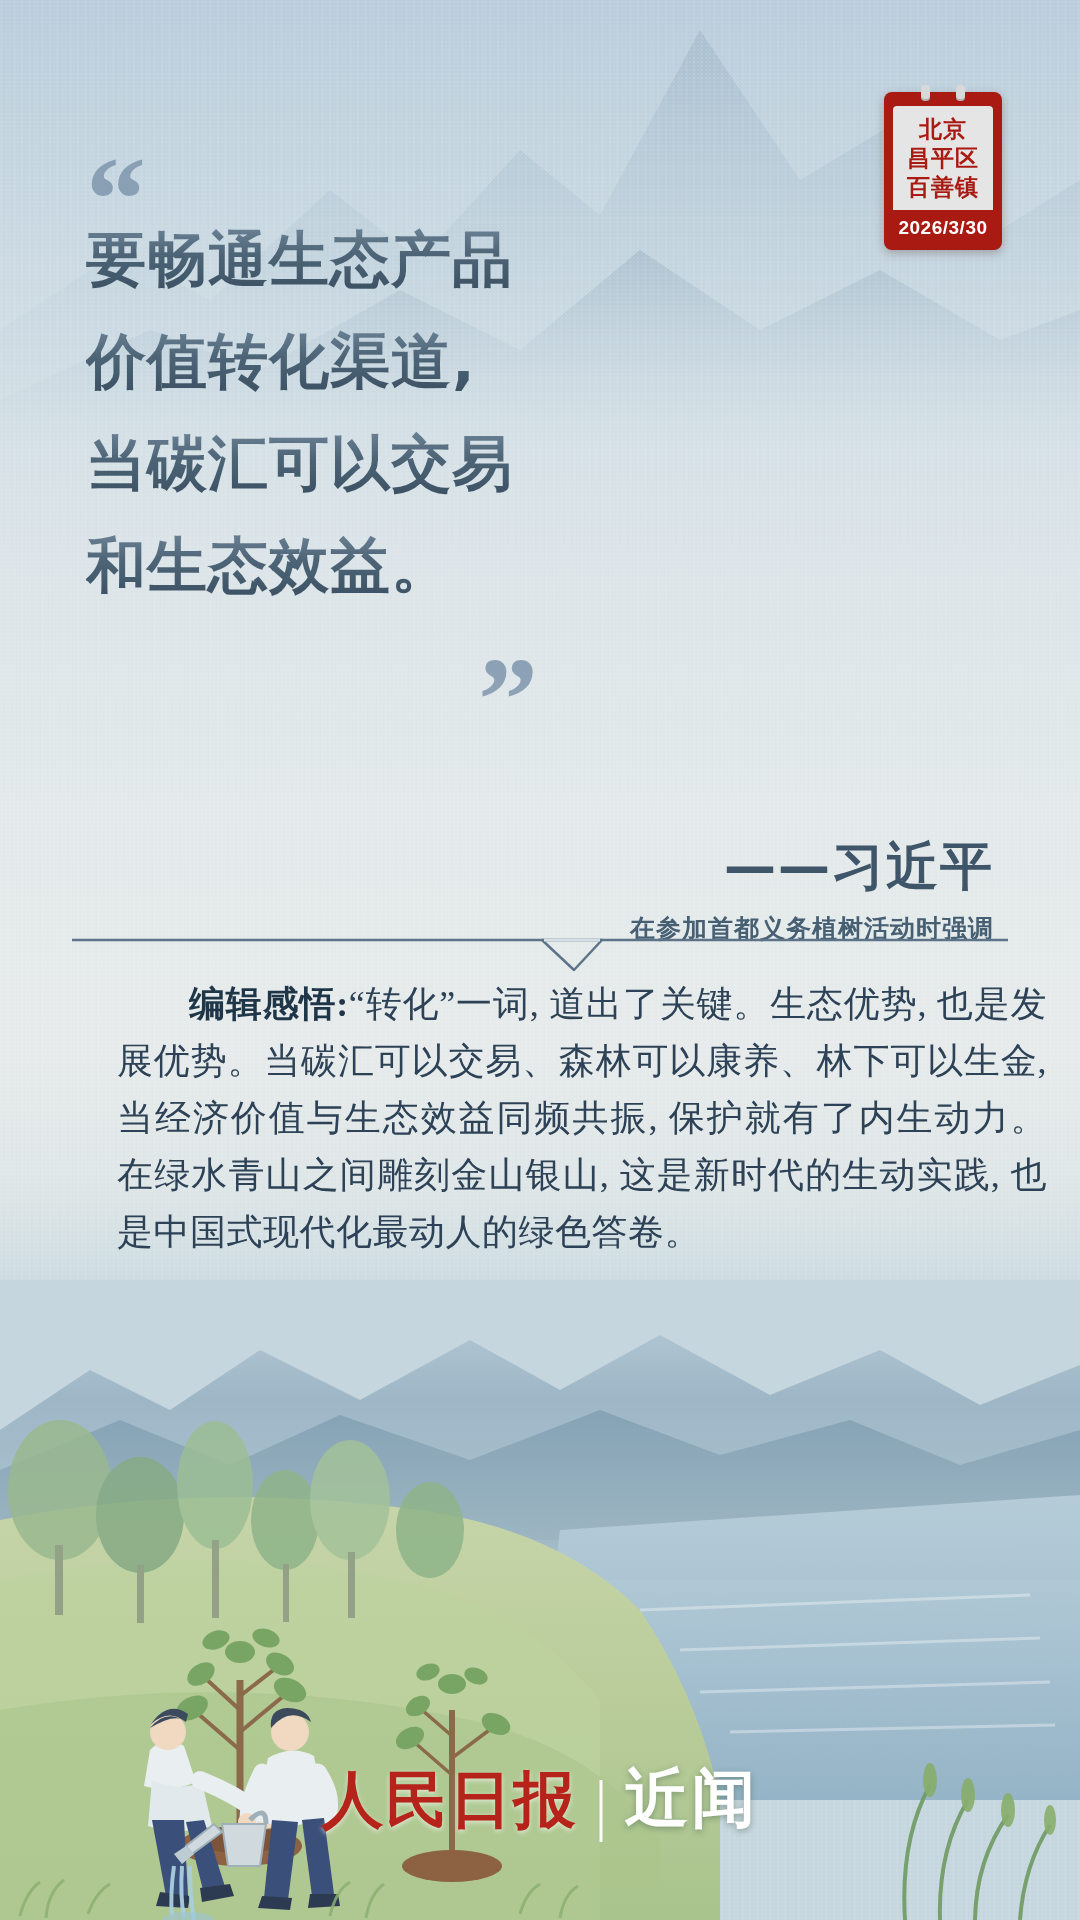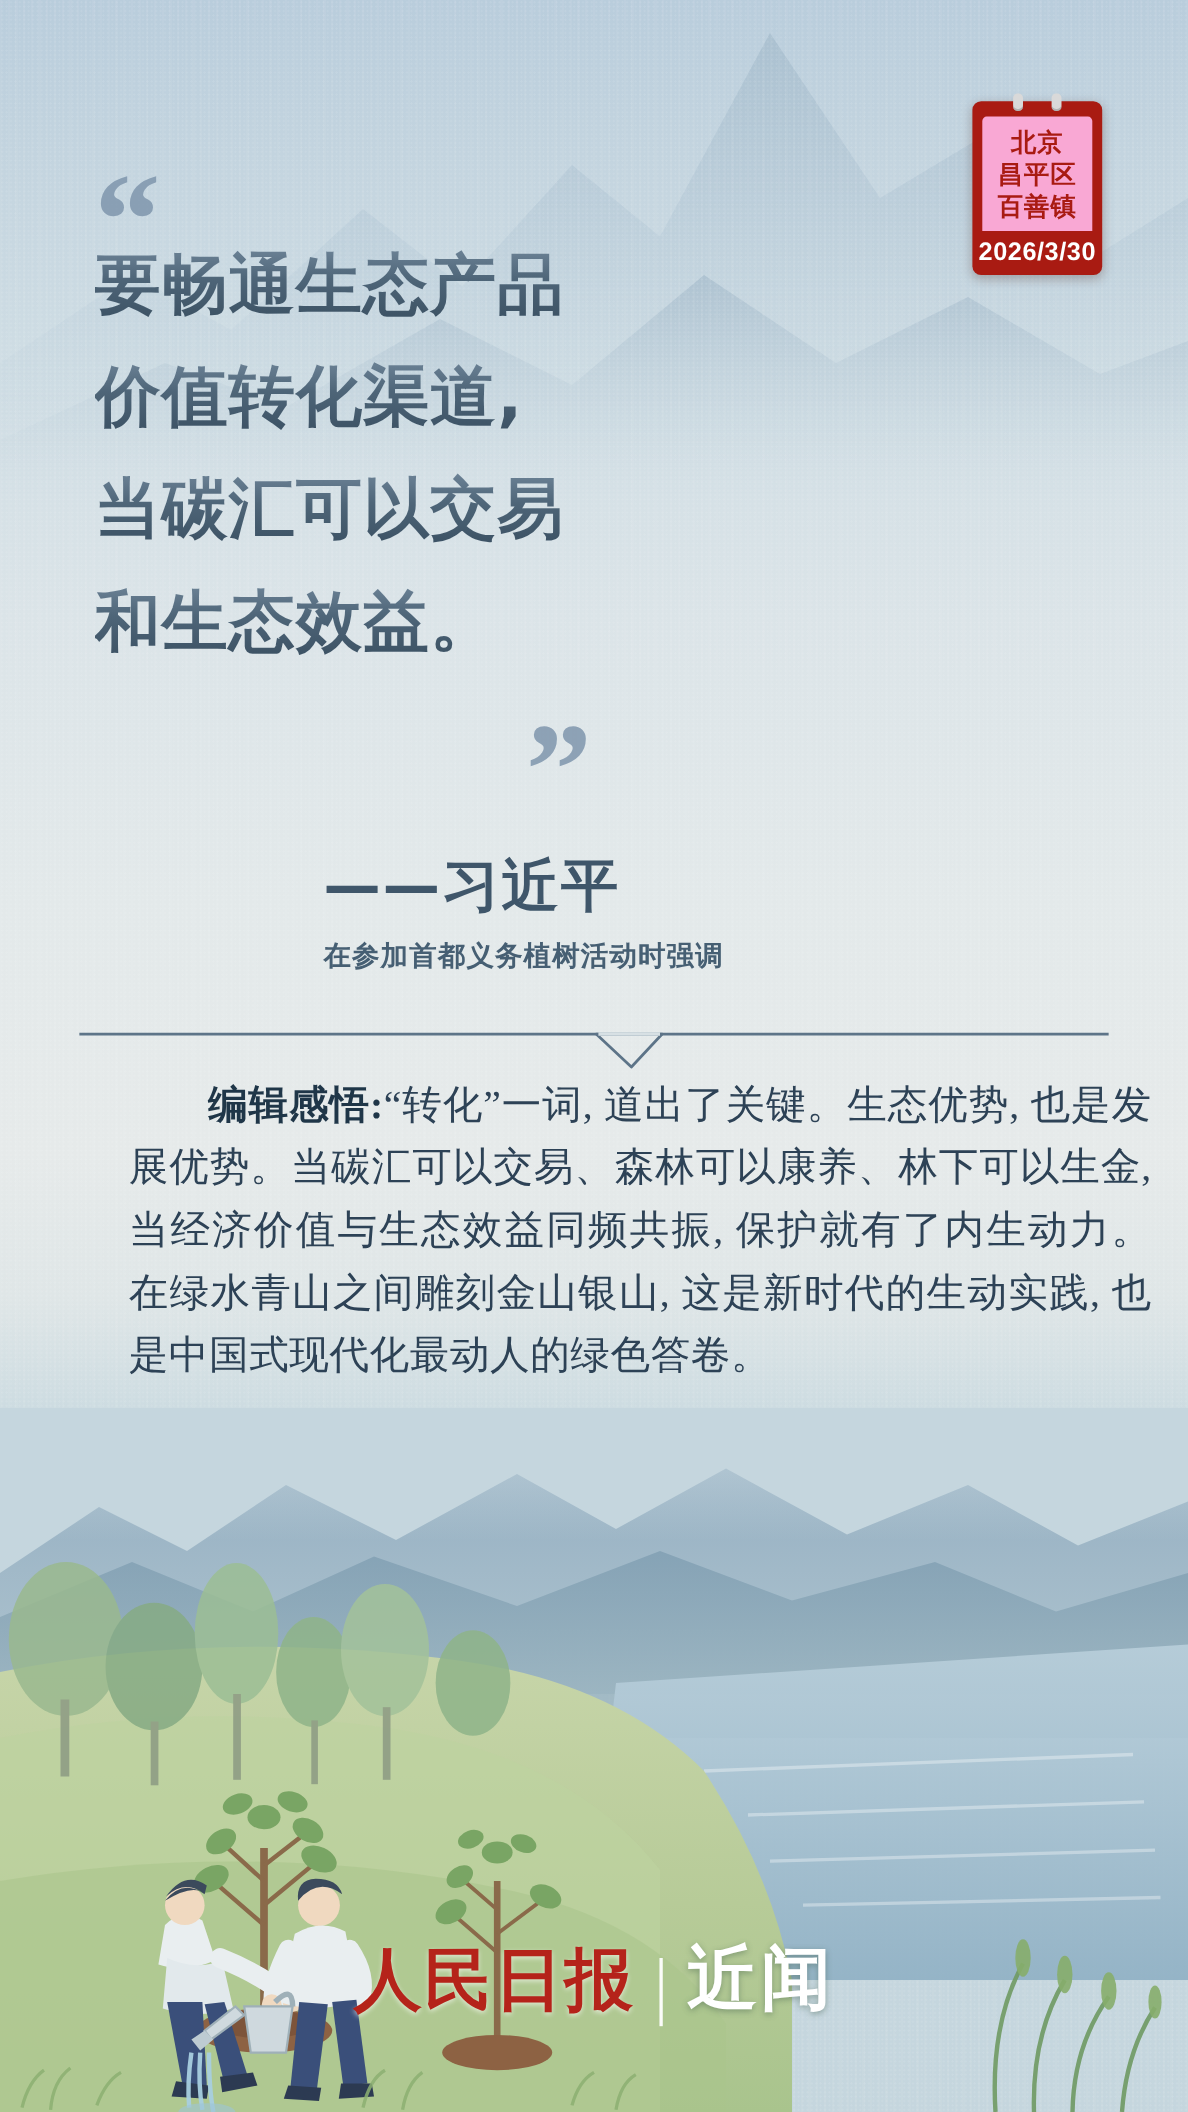--- a/index.html
+++ b/index.html
@@ -89,36 +89,36 @@
     justify-content: space-around;
     padding: 0 24px;
   }
   .cal-ring {
     width: 9px; height: 16px;
     background: #d9d9d9;
     border-radius: 4px;
     box-shadow: inset 0 -2px 0 rgba(0,0,0,.18);
   }
   .cal-body {
-    background: #f9a8d4;
+    background: #e5e5e5;
     margin: 0 9px;
     border-radius: 4px 4px 0 0;
     padding: 9px 0 8px 0;
     font-family: Liberation Serif, serif;
   }
   .cal-line {
     color: #a91b12;
     font-size: 23px;
     font-weight: bold;
     line-height: 29px;
     letter-spacing: 1px;
   }
   .cal-date {
     color: #ffffff;
-    font-size: 23px;
+    font-size: 19px;
     font-weight: bold;
     line-height: 22px;
     padding: 7px 0 11px 0;
     letter-spacing: .5px;
   }
 
   
   .quote-open {
     position: absolute;
     left: 86px;
@@ -159,22 +159,22 @@
     color: transparent;
     -webkit-text-fill-color: transparent;
     text-shadow: none;
     white-space: nowrap;
   }
 
   
   .attrib {
     position: absolute;
     right: 86px;
-    top: 776px;
-    text-align: left;
+    top: 836px;
+    text-align: right;
     width: 700px;
   }
   .attrib-name {
     font-family: "DejaVu Sans", "Liberation Sans", sans-serif;
     font-size: 52px;
     font-weight: bold;
     color: #3f566a;
     line-height: 60px;
     letter-spacing: 2px;
   }

